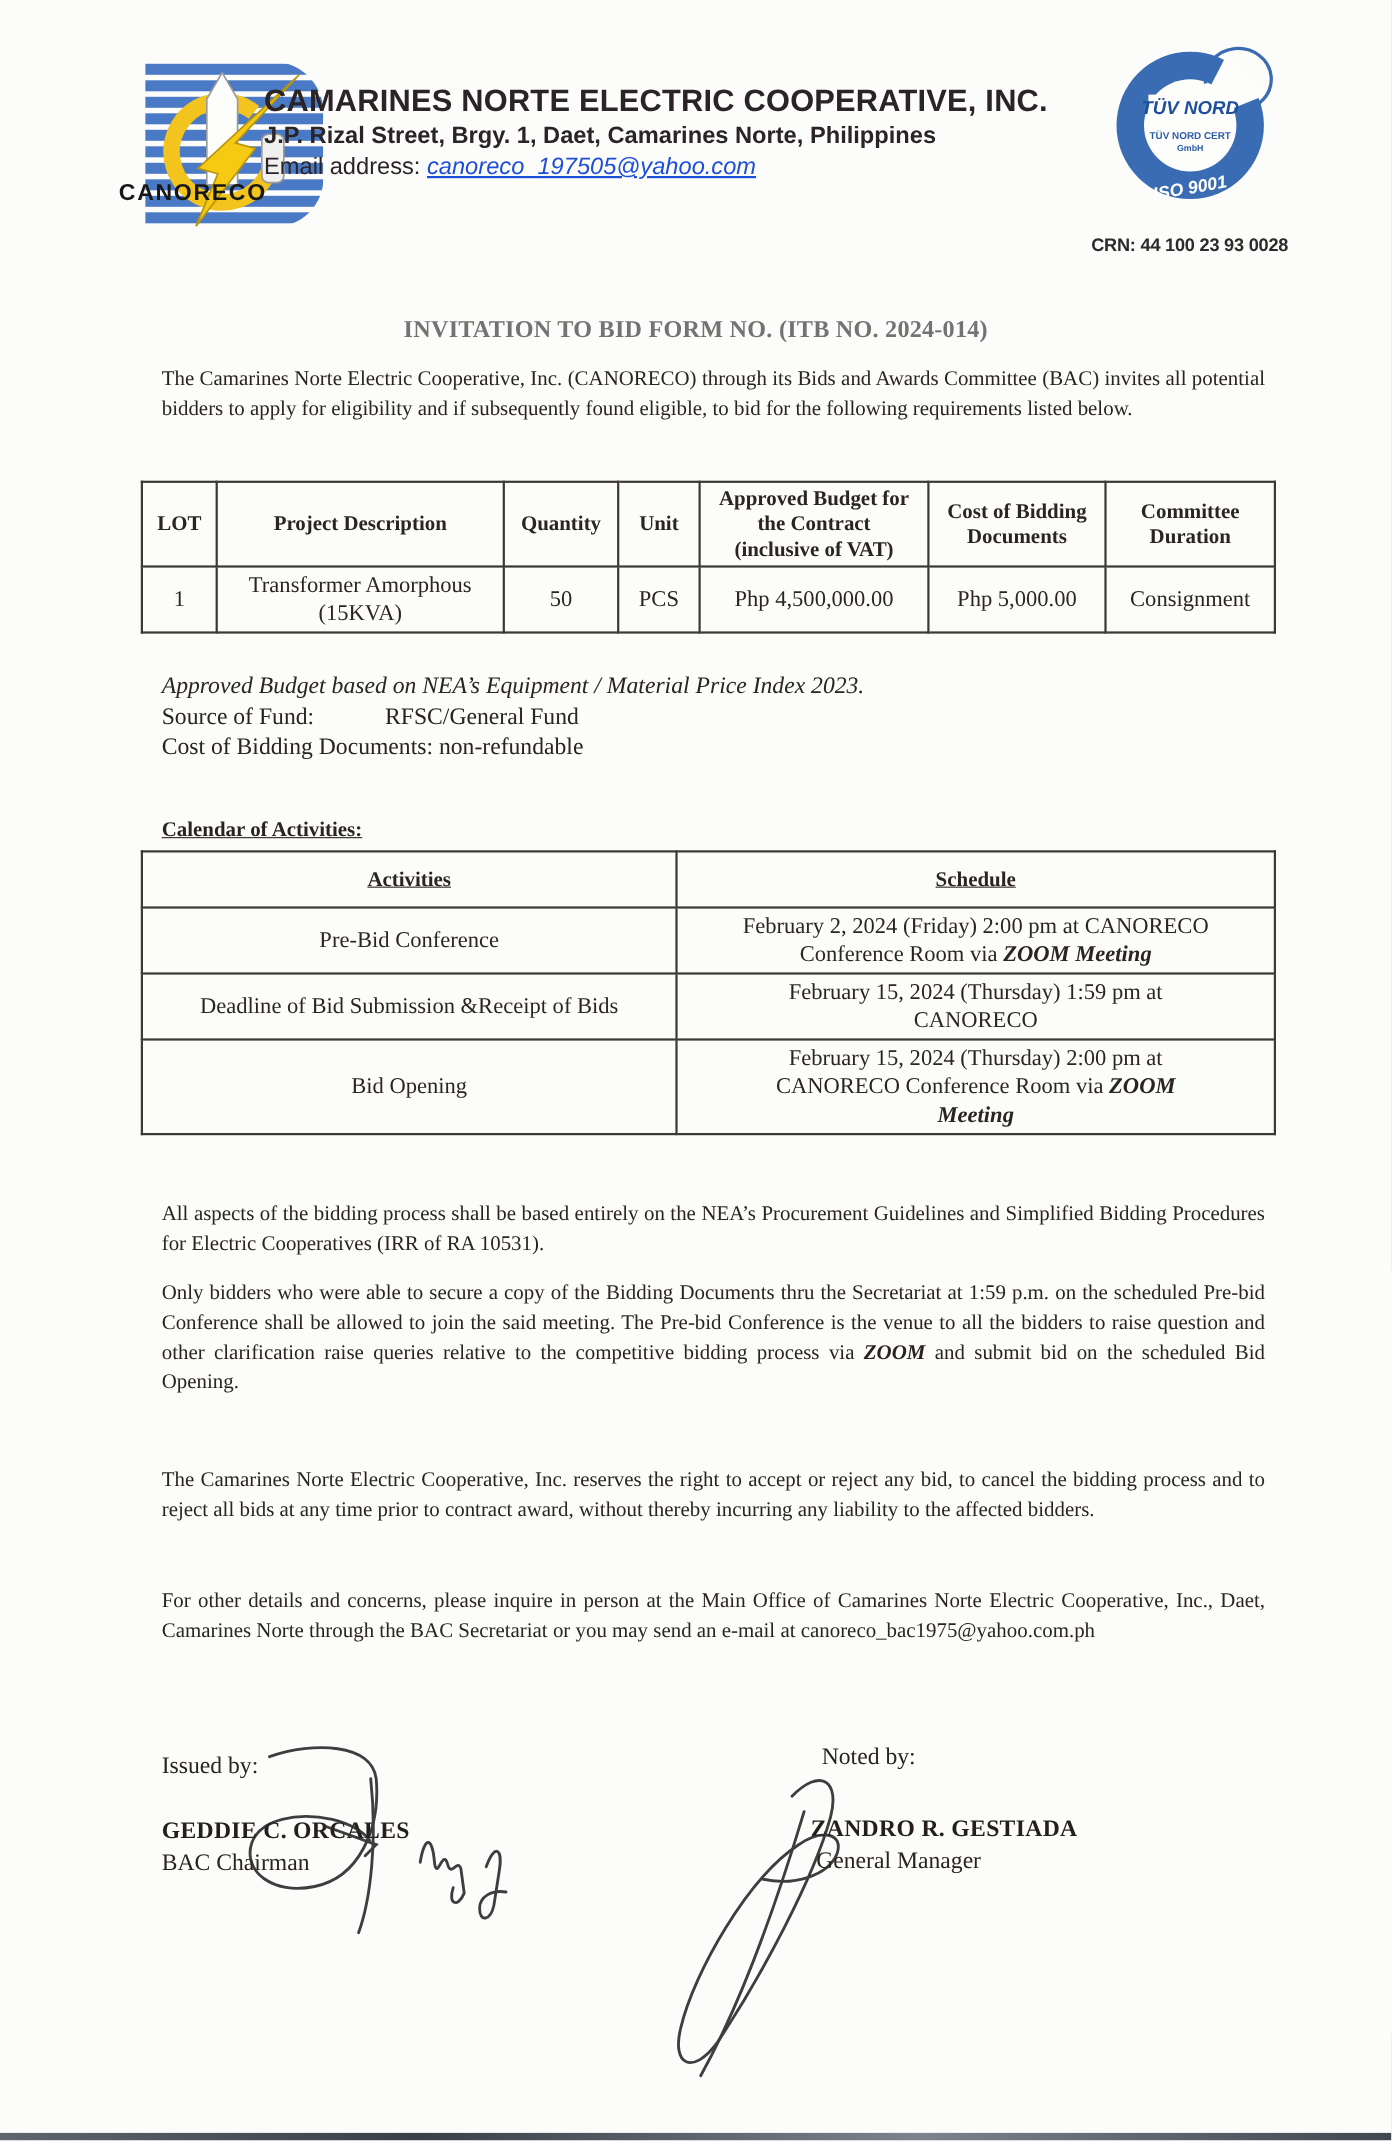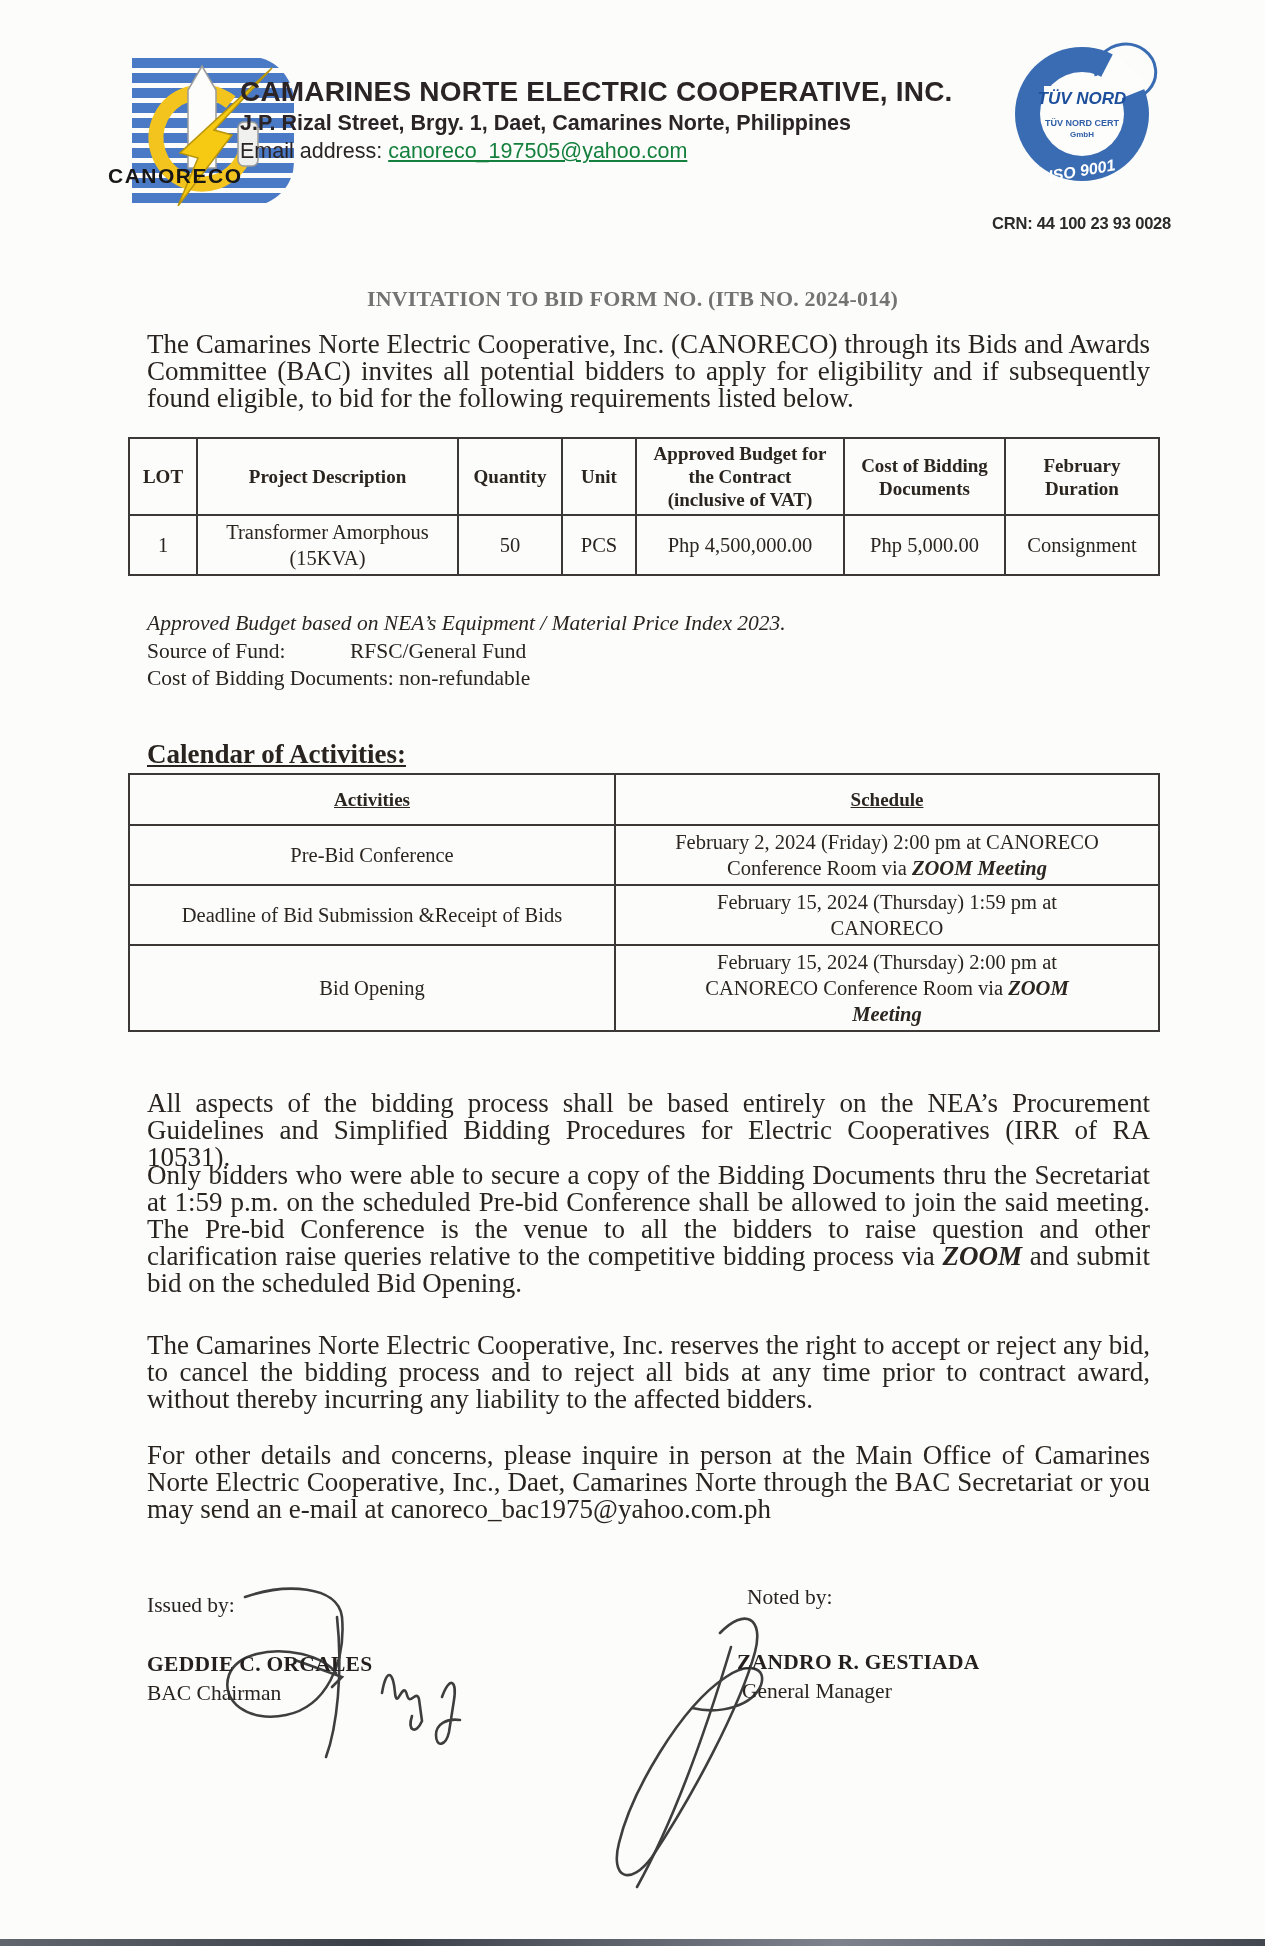--- a/index.html
+++ b/index.html
@@ -8,27 +8,27 @@
     background:#fcfcfb; color:#29241f;
     font-family:"Liberation Serif", serif; overflow:hidden;
   }
   .abs { position:absolute; }
   .sans { font-family:"Liberation Sans", sans-serif; }
   .b { font-weight:bold; }
   .i { font-style:italic; }
   .u { text-decoration:underline; }
   .just { text-align:justify; }
   .center { text-align:center; }
-  .body-text { font-size:27px; line-height:27px; }
+  .body-text { font-size:19px; line-height:27px; }
 
   .org-block { width:800px; text-align:left; color:#2a2427; }
   .org-name { font-size:28px; font-weight:bold; line-height:32px; letter-spacing:.2px; }
   .org-line { font-size:21.5px; line-height:27px; font-weight:bold; margin-top:2px; }
   .org-line2 { font-size:21.5px; line-height:27px; margin-top:1px; }
-  .email-link { color:#15803d; text-decoration:underline; }
+  .email-link { color:#1d4ed8; text-decoration:underline;font-style:italic; }
   .logo-caption { font-size:21px; font-weight:bold; letter-spacing:1.5px; color:#171717; text-align:center; }
   .crn { font-size:16.5px; font-weight:bold; color:#2b2b2b; letter-spacing:-.2px; }
 
   .doc-title { font-size:22px; font-weight:bold; letter-spacing:.2px; color:#737373; }
 
   table.doc-table { border-collapse:collapse; table-layout:fixed; width:1030px; }
   table.doc-table th, table.doc-table td {
     border:2px solid #3b3836; vertical-align:middle; padding:3px 8px;
     color:#2b2520;
   }
@@ -122,21 +122,21 @@
         <tr style="height:72px">
       <th>LOT</th>
       <th>Project Description</th>
       <th>Quantity</th>
       <th>Unit</th>
       <th>Approved Budget for
 the Contract
 (inclusive of VAT)</th>
       <th>Cost of Bidding
 Documents</th>
-      <th>February
+      <th>Committee
 Duration</th>
     </tr>
     <tr style="height:58px">
       <td>1</td>
       <td class="left-cell">Transformer Amorphous (15KVA)</td>
       <td>50</td>
       <td>PCS</td>
       <td>Php 4,500,000.00</td>
       <td>Php 5,000.00</td>
       <td>Consignment</td>

